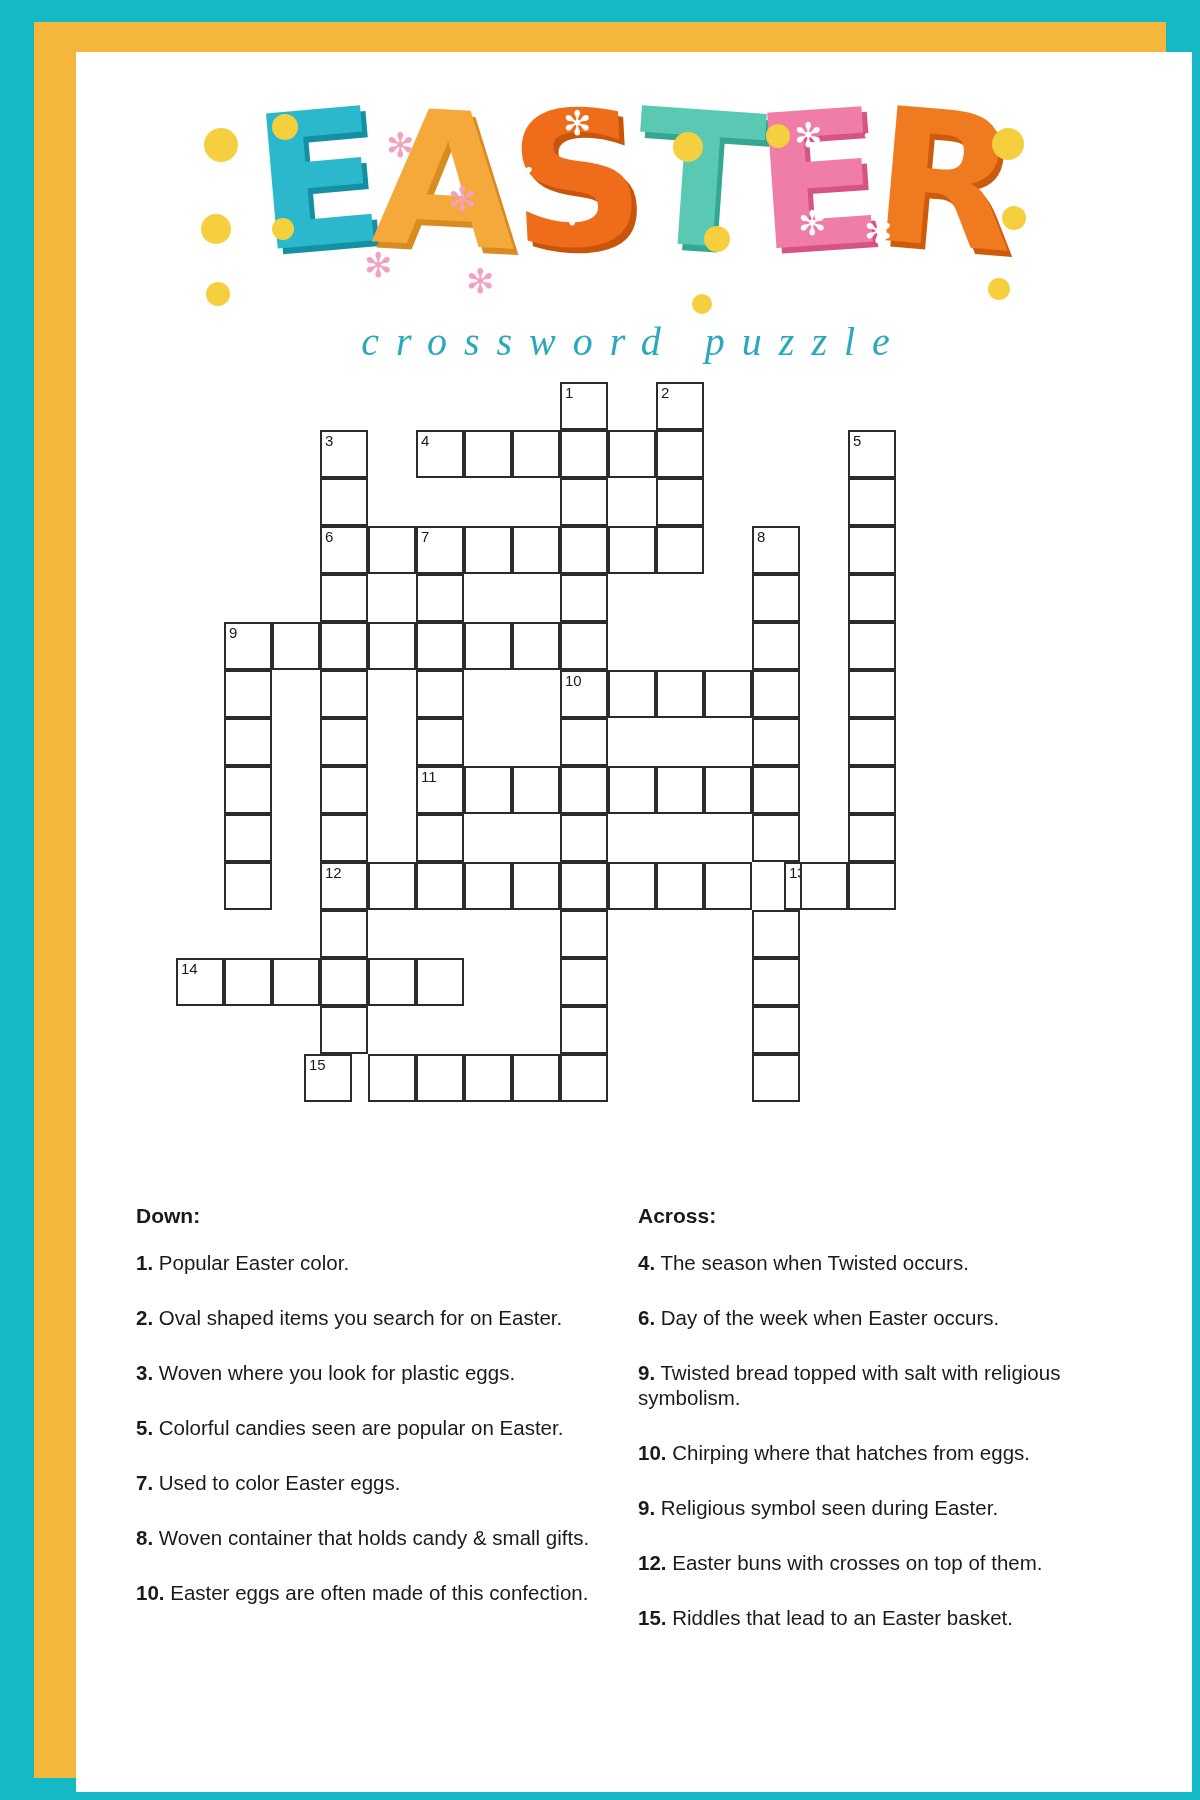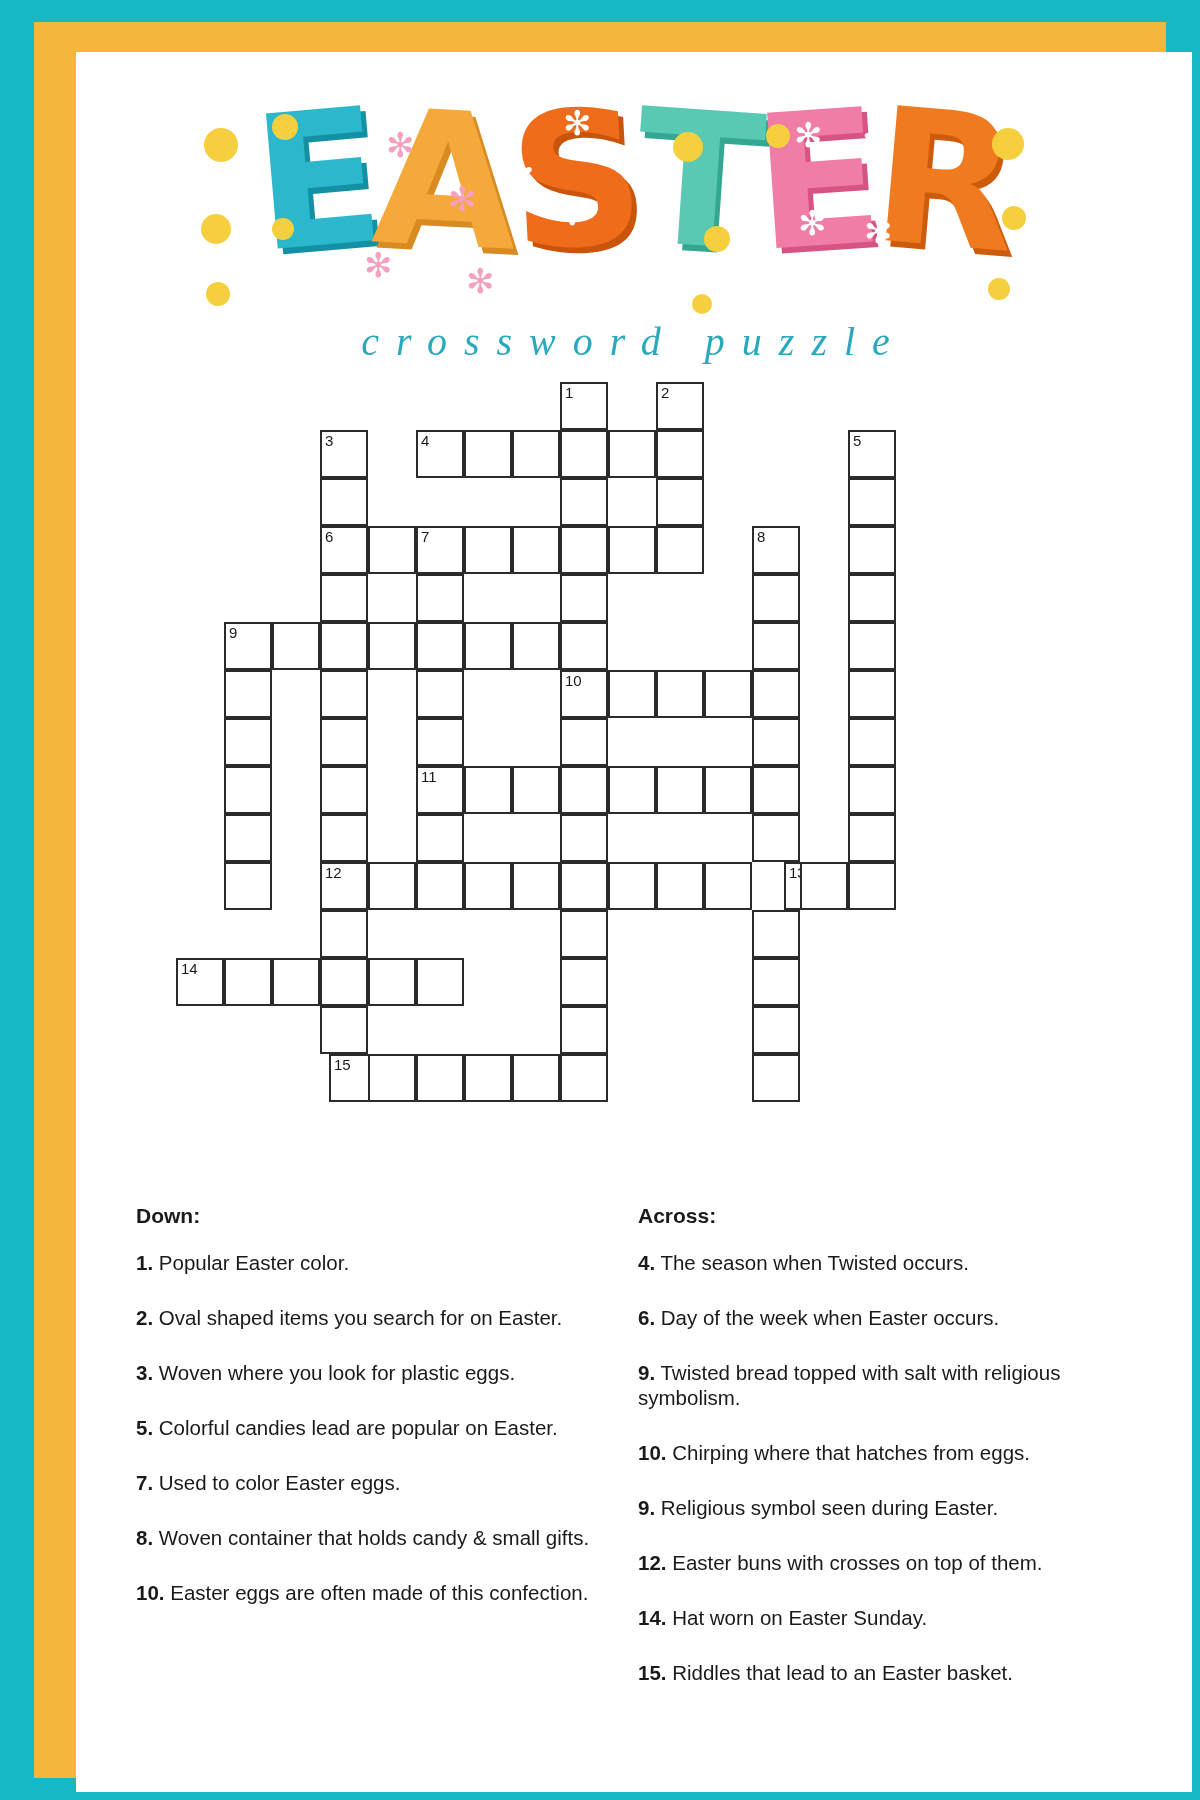--- a/index.html
+++ b/index.html
@@ -311,51 +311,50 @@
           <div class="cell" style="left: 148px; top: 576px; width: 48px; height: 48px;"></div>
           <div class="cell" style="left: 196px; top: 576px; width: 48px; height: 48px;"></div>
           <div class="cell" style="left: 244px; top: 576px; width: 48px; height: 48px;"></div>
           <div class="cell" style="left: 292px; top: 576px; width: 48px; height: 48px;"></div>
           <div class="cell" style="left: 340px; top: 576px; width: 48px; height: 48px;"></div>
           <div class="cell" style="left: 484px; top: 576px; width: 48px; height: 48px;"></div>
           <div class="cell" style="left: 676px; top: 576px; width: 48px; height: 48px;"></div>
           <div class="cell" style="left: 244px; top: 624px; width: 48px; height: 48px;"></div>
           <div class="cell" style="left: 484px; top: 624px; width: 48px; height: 48px;"></div>
           <div class="cell" style="left: 676px; top: 624px; width: 48px; height: 48px;"></div>
-          <div class="cell" style="left: 253px; top: 672px; width: 48px; height: 48px;">
+          <div class="cell" style="left: 228px; top: 672px; width: 48px; height: 48px;">
             <span class="num">15</span>
           </div>
           <div class="cell" style="left: 292px; top: 672px; width: 48px; height: 48px;"></div>
           <div class="cell" style="left: 340px; top: 672px; width: 48px; height: 48px;"></div>
           <div class="cell" style="left: 388px; top: 672px; width: 48px; height: 48px;"></div>
           <div class="cell" style="left: 436px; top: 672px; width: 48px; height: 48px;"></div>
           <div class="cell" style="left: 484px; top: 672px; width: 48px; height: 48px;"></div>
           <div class="cell" style="left: 676px; top: 672px; width: 48px; height: 48px;"></div>
         </div>
 
       <div class="clues">
         <div class="col col-down">
           <div class="col-head">Down:</div>
           <div class="clue"><span class="n">1.</span> <span>Popular Easter color.</span></div>
           <div class="clue"><span class="n">2.</span> <span>Oval shaped items you search for on Easter.</span></div>
           <div class="clue"><span class="n">3.</span> <span>Woven where you look for plastic eggs.</span></div>
-          <div class="clue"><span class="n">5.</span> <span>Colorful candies lead are popular on Easter.</span></div>
+          <div class="clue"><span class="n">5.</span> <span>Colorful candies seen are popular on Easter.</span></div>
           <div class="clue"><span class="n">7.</span> <span>Used to color Easter eggs.</span></div>
           <div class="clue"><span class="n">8.</span> <span>Woven container that holds candy &amp; small gifts.</span></div>
           <div class="clue"><span class="n">10.</span> <span>Easter eggs are often made of this confection.</span></div>
         </div>
 
         <div class="col col-across">
           <div class="col-head">Across:</div>
           <div class="clue"><span class="n">4.</span> <span>The season when Twisted occurs.</span></div>
           <div class="clue"><span class="n">6.</span> <span>Day of the week when Easter occurs.</span></div>
           <div class="clue"><span class="n">9.</span> <span>Twisted bread topped with salt with religious symbolism.</span></div>
           <div class="clue"><span class="n">10.</span> <span>Chirping where that hatches from eggs.</span></div>
           <div class="clue"><span class="n">9.</span> <span>Religious symbol seen during Easter.</span></div>
           <div class="clue"><span class="n">12.</span> <span>Easter buns with crosses on top of them.</span></div>
-          <div class="clue"><span class="n">14.</span> <span>Hat worn on Easter Sunday.</span></div>
           <div class="clue"><span class="n">15.</span> <span>Riddles that lead to an Easter basket.</span></div>
         </div>
       </div>
 
     </div>
   </div>
 </div>
 
 </body></html>

